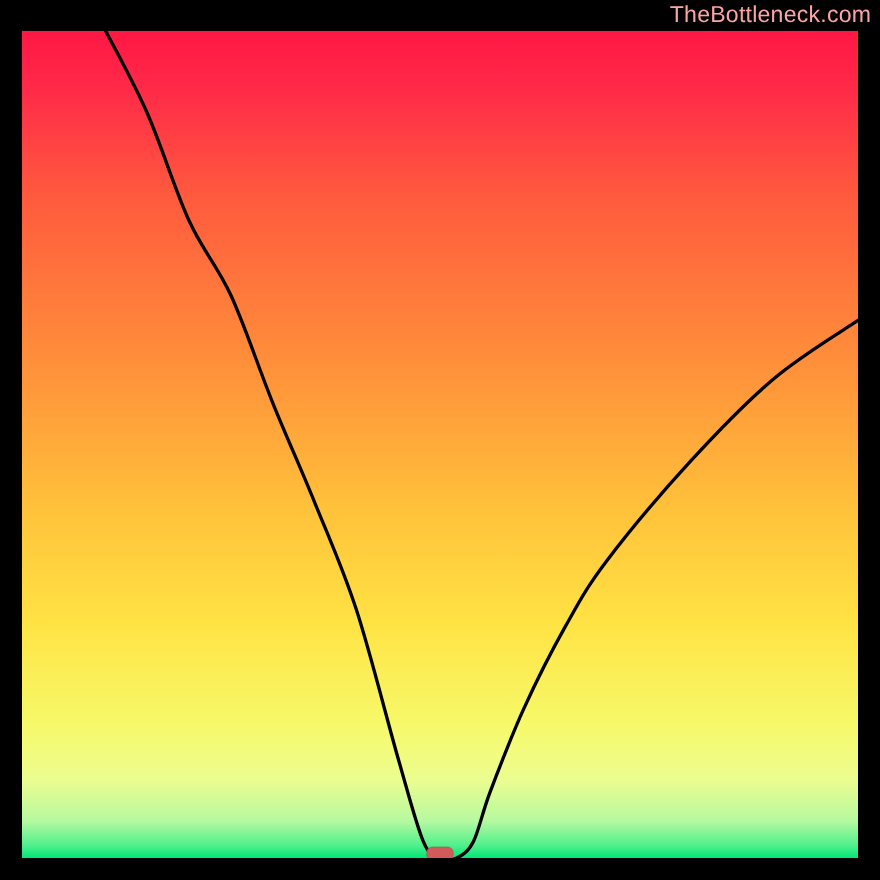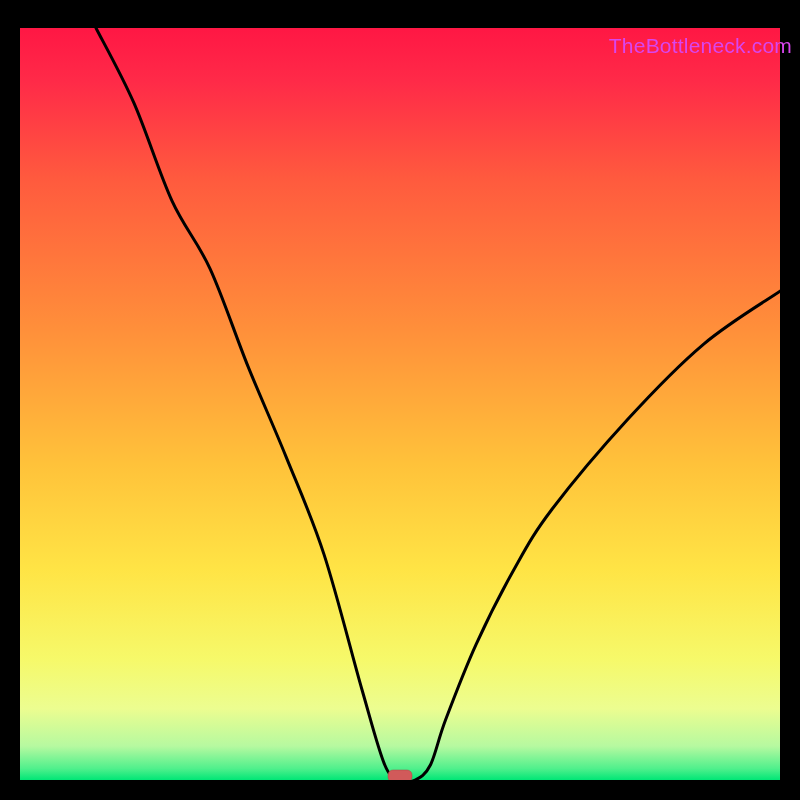--- a/index.html
+++ b/index.html
@@ -14,26 +14,25 @@
   .chart-container {
     position: relative;
     width: 800px;
     height: 800px;
     background: #000;
   }
   .attribution {
     position: absolute;
     top: 2px;
     right: 8px;
-    color: #d946ef;
+    color: #fca5a5;
     font-size: 21px;
     font-weight: 500;
     letter-spacing: 0.2px;
     z-index: 10;
-    margin-top: 32px;
   }
   .plot-area {
     position: absolute;
     left: 20px;
     top: 28px;
     width: 760px;
     height: 752px;
   }
   svg {
     display: block;

